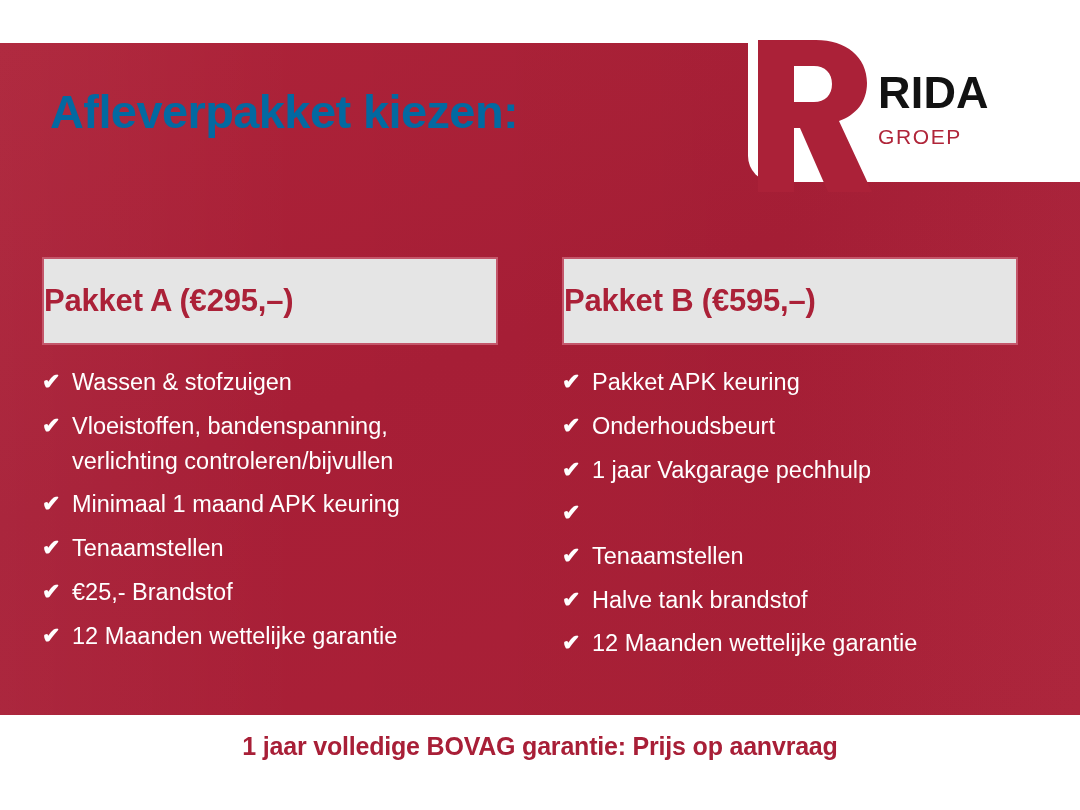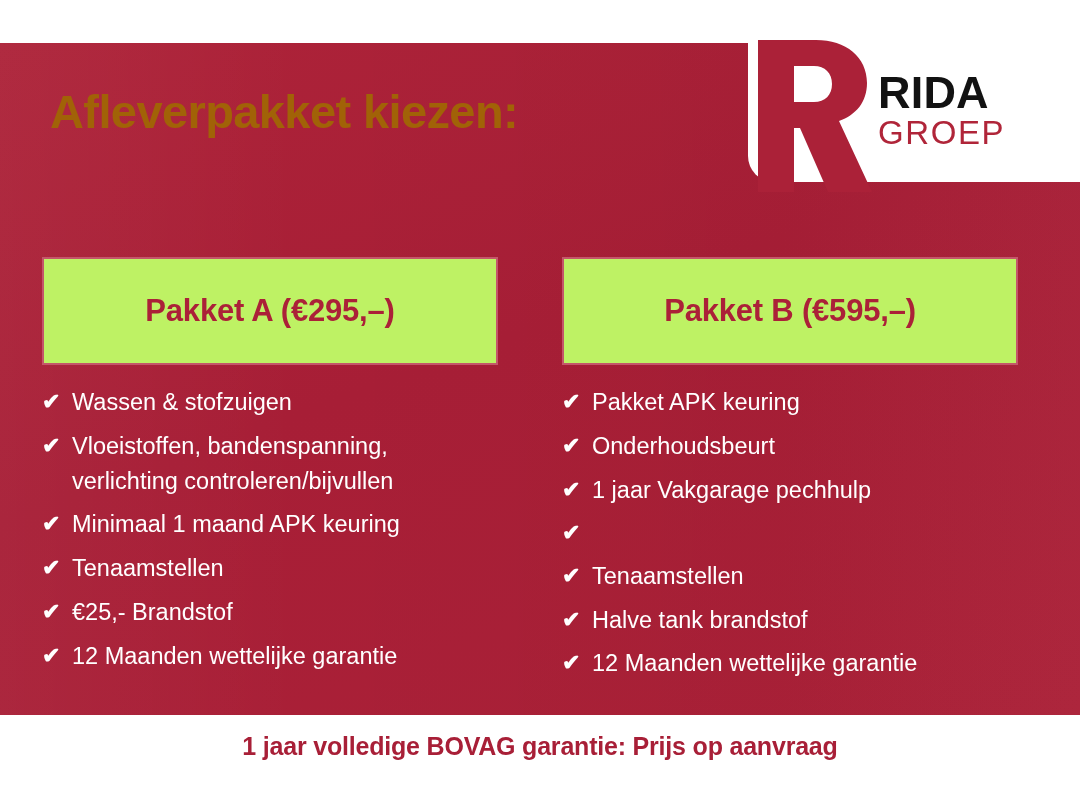--- a/index.html
+++ b/index.html
@@ -40,21 +40,21 @@
     inset: 0;
     background: linear-gradient(90deg, rgba(255,255,255,0.035) 0%, rgba(255,255,255,0.0) 28%, rgba(0,0,0,0.02) 72%, rgba(255,255,255,0.025) 100%);
     pointer-events: none;
   }
 
   
   .headline {
     position: absolute;
     left: 50px;
     top: 88px;
-    color: #a16207;
+    color: #0369a1;
     font-size: 47px;
     line-height: 1.0;
     font-weight: 800;
     letter-spacing: -0.6px;
     white-space: nowrap;
     z-index: 6;
   }
 
   
   .logo-panel {
@@ -92,51 +92,51 @@
   }
   .logo-rida {
     color: #121212;
     font-size: 45px;
     font-weight: 800;
     letter-spacing: 0.2px;
     line-height: 0.96;
   }
   .logo-groep {
     color: #b02539;
-    font-size: 33px;
+    font-size: 21px;
     font-weight: 500;
     letter-spacing: 1.6px;
     line-height: 1.05;
-    margin-top: 2px;
+    margin-top: 12px;
   }
 
   
   .columns {
     position: absolute;
     left: 0;
     top: 0;
     width: 1080px;
     height: 810px;
     z-index: 5;
   }
   .col {
     position: absolute;
     top: 257px;
   }
   .col-a { left: 42px;  width: 456px; }
   .col-b { left: 562px; width: 456px; }
 
   .pkg-card {
     box-sizing: border-box;
-    height: 108px;
-    background: #bef264;
+    height: 88px;
+    background: #e5e5e5;
     border: 2px solid #c4566a;
     display: flex;
     align-items: center;
-    justify-content: center;
+    justify-content: flex-start;
   }
   .pkg-title {
     color: #ab2138;
     font-size: 31px;
     font-weight: 800;
     letter-spacing: -0.2px;
     white-space: nowrap;
   }
 
   .feature-list {

